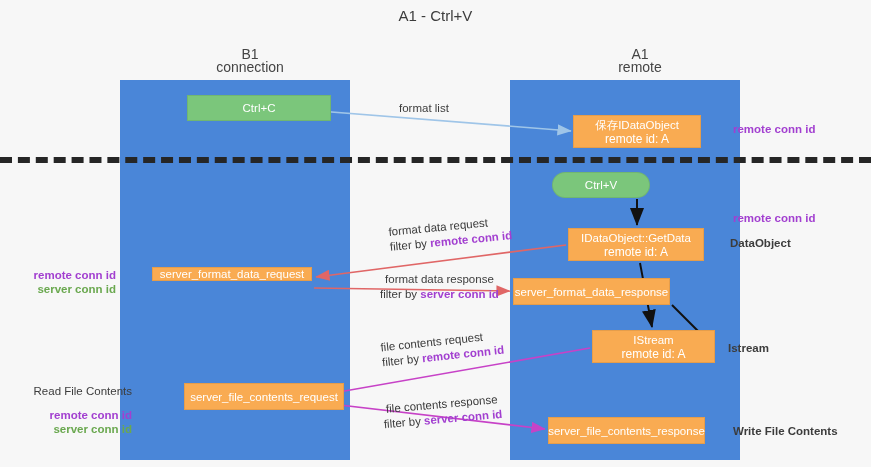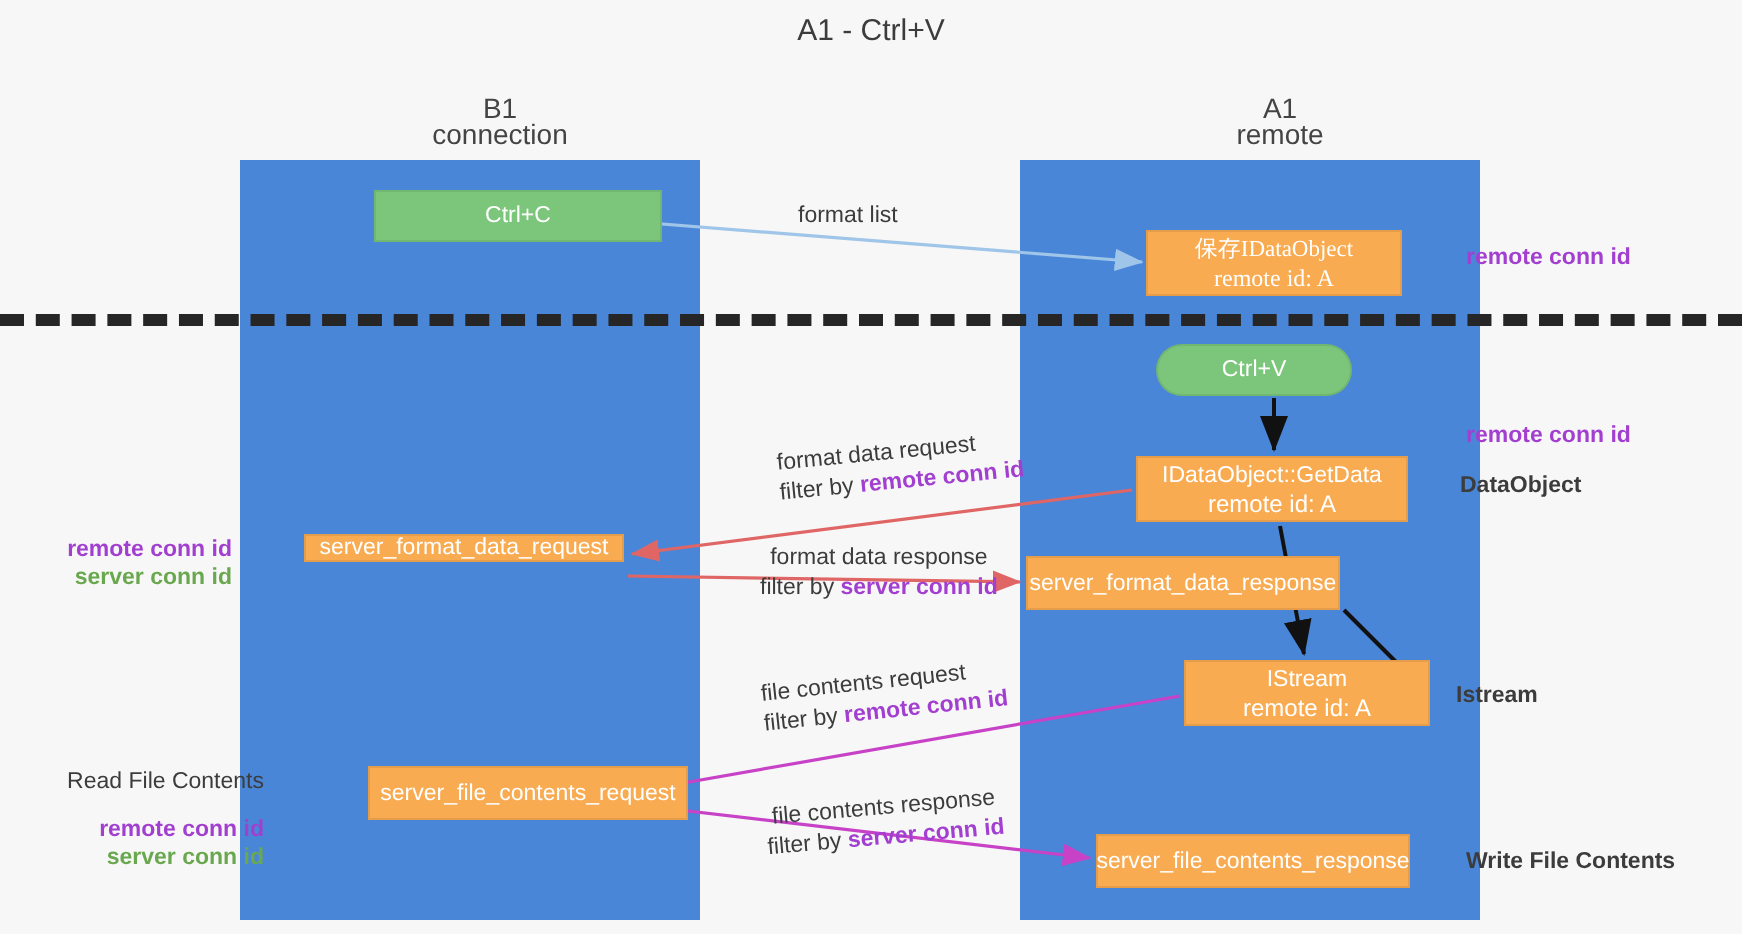--- a/index.html
+++ b/index.html
@@ -43,22 +43,22 @@
     display:flex;flex-direction:column;
     align-items:center;justify-content:center;
     color:#ffffff;font-size:11.5px;line-height:14px;
     text-align:center;border:1px solid rgba(0,0,0,.08);
   }
   .node .l2{font-size:12px;}
   .green{background:#7bc67b;}
   .orange{background:#f9ab52;}
 
   #n-ctrlc   {left:167px;top:95px; width:144px;height:26px;margin-left:20px;}
-  #n-ido     {left:573px;top:115px;width:128px;height:33px;font-family:Liberation Serif, serif;}
-  #n-ctrlv   {left:578px;top:172px;width:98px;height:26px;border-radius:13px;}
+  #n-ido     {left:573px;top:115px;width:128px;height:33px;}
+  #n-ctrlv   {left:552px;top:172px;width:98px;height:26px;border-radius:13px;}
   #n-getdata {left:568px;top:228px;width:136px;height:33px;}
   #n-sfdreq  {left:152px;top:267px;width:160px;height:14px;}
   #n-sfdres  {left:513px;top:278px;width:157px;height:27px;}
   #n-istream {left:592px;top:330px;width:123px;height:33px;}
   #n-sfcreq  {left:152px;top:383px;width:160px;height:27px;margin-left:32px;}
   #n-sfcres  {left:548px;top:417px;width:157px;height:27px;}
 
   
   .side-lbl{font-size:11.5px;line-height:14px;color:#3c3c3c;white-space:nowrap;font-weight:bold;}
   .purple{color:#a23fd0;font-weight:bold;}

